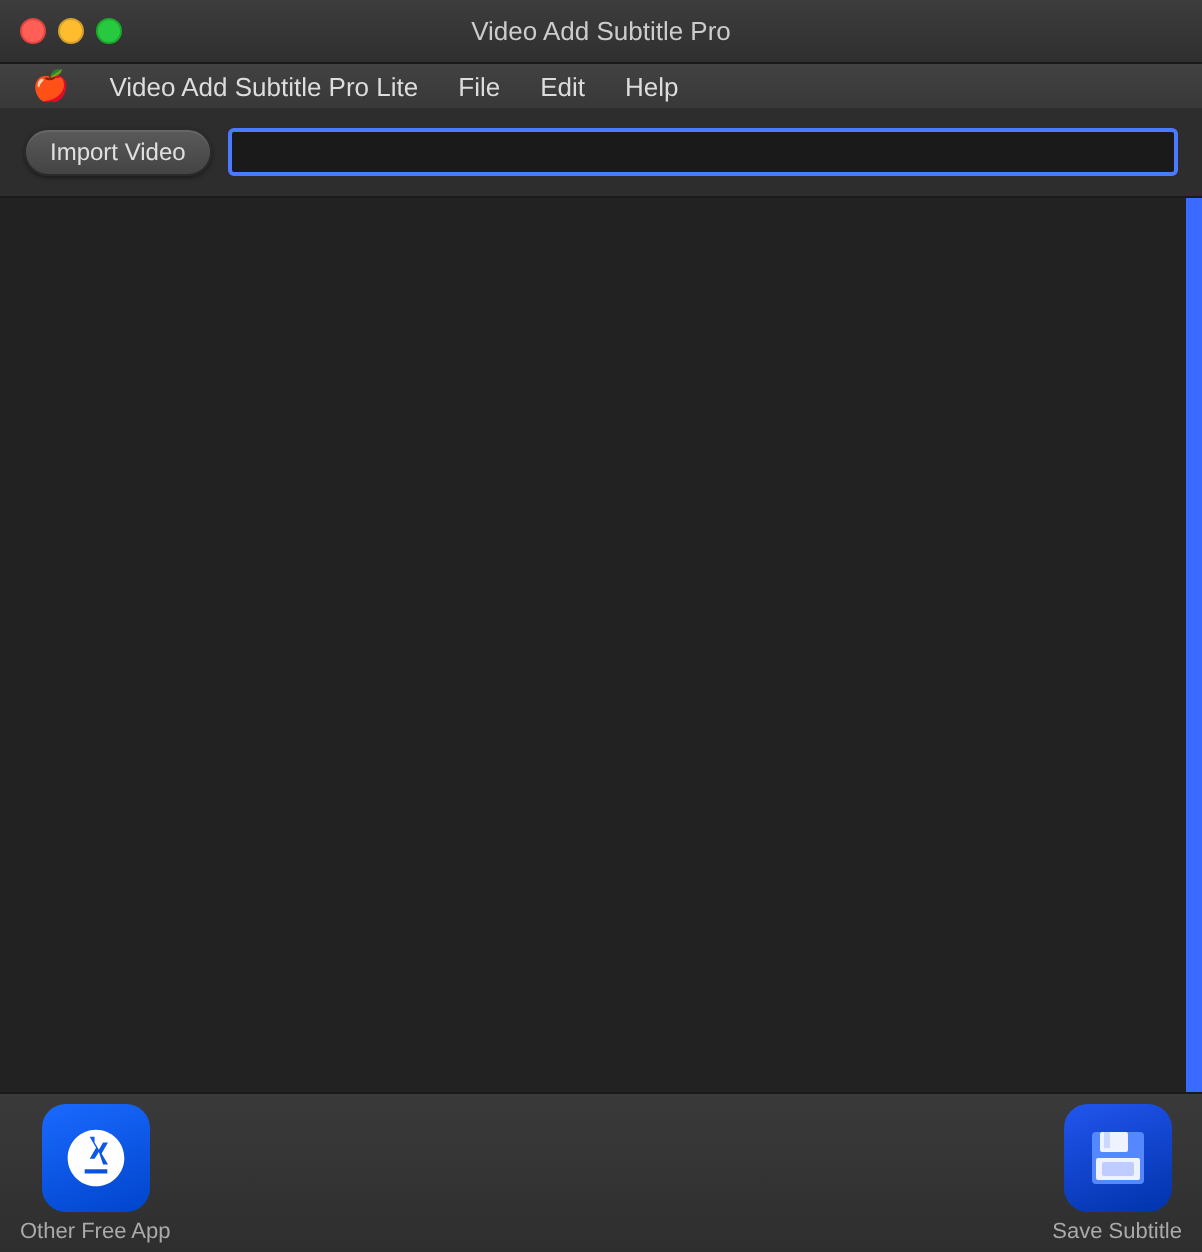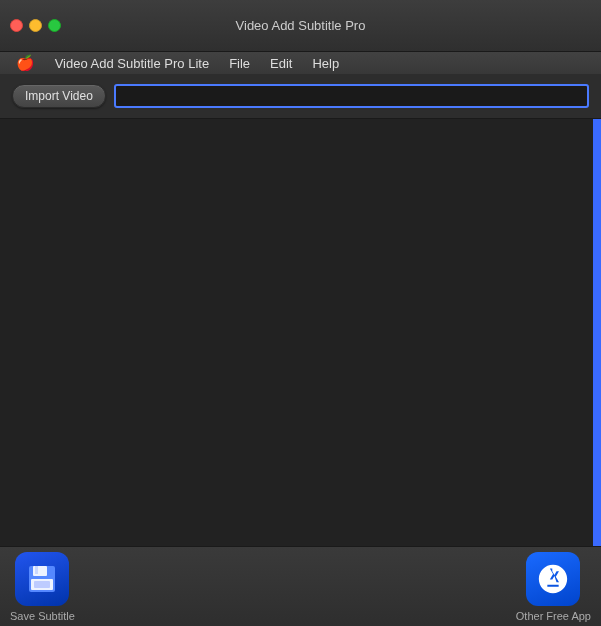--- a/index.html
+++ b/index.html
@@ -10,21 +10,21 @@
       background: #2b2b2b;
       font-family: -apple-system, "Helvetica Neue", sans-serif;
       overflow: hidden;
       display: flex;
       flex-direction: column;
     }
 
     
     .titlebar {
       background: linear-gradient(180deg, #3d3d3d 0%, #2f2f2f 100%);
-      height: 52px;
+      height: 32px;
       display: flex;
       align-items: center;
       justify-content: center;
       position: relative;
       border-bottom: 1px solid #1a1a1a;
       flex-shrink: 0;
     }
 
     .titlebar-title {
       color: #cccccc;
@@ -229,34 +229,34 @@
   </div>
 </div>
 
 <div class="main-content">
   <div class="video-area"></div>
   <div class="right-accent"></div>
 </div>
 
 <div class="bottom-dock">
   <div class="dock-item">
+    <div class="appstore-icon">
+      <svg viewBox="0 0 24 24" fill="white">
+        <path d="M12 2C6.477 2 2 6.477 2 12s4.477 10 10 10 10-4.477 10-10S17.523 2 12 2zm-.5 4.5l1.5 2.598 1.5-2.598h1.732l-2.25 3.897 2.25 3.897H14.5L13 9.897 11.5 12.294H9.768l2.25-3.897L9.768 4.5H11.5zm-3.5 9.5h8v1.5H8V16z"></path>
+      </svg>
+    </div>
+    <span class="dock-label">Other Free App</span>
+  </div>
+
+  <div class="dock-item">
     <div class="saveicon">
       <svg viewBox="0 0 34 34">
 
         <rect x="4" y="4" width="26" height="26" rx="2" fill="#5588ff"></rect>
         <rect x="8" y="4" width="14" height="10" rx="1" fill="white" opacity="0.9"></rect>
         <rect x="10" y="4" width="3" height="8" fill="#bbccff" opacity="0.7"></rect>
         <rect x="6" y="17" width="22" height="11" rx="1" fill="white" opacity="0.9"></rect>
         <rect x="9" y="19" width="16" height="7" rx="1" fill="#aabbff" opacity="0.7"></rect>
       </svg>
     </div>
     <span class="dock-label">Save Subtitle</span>
   </div>
-
-  <div class="dock-item">
-    <div class="appstore-icon">
-      <svg viewBox="0 0 24 24" fill="white">
-        <path d="M12 2C6.477 2 2 6.477 2 12s4.477 10 10 10 10-4.477 10-10S17.523 2 12 2zm-.5 4.5l1.5 2.598 1.5-2.598h1.732l-2.25 3.897 2.25 3.897H14.5L13 9.897 11.5 12.294H9.768l2.25-3.897L9.768 4.5H11.5zm-3.5 9.5h8v1.5H8V16z"></path>
-      </svg>
-    </div>
-    <span class="dock-label">Other Free App</span>
-  </div>
 </div>
 
 </body></html>

